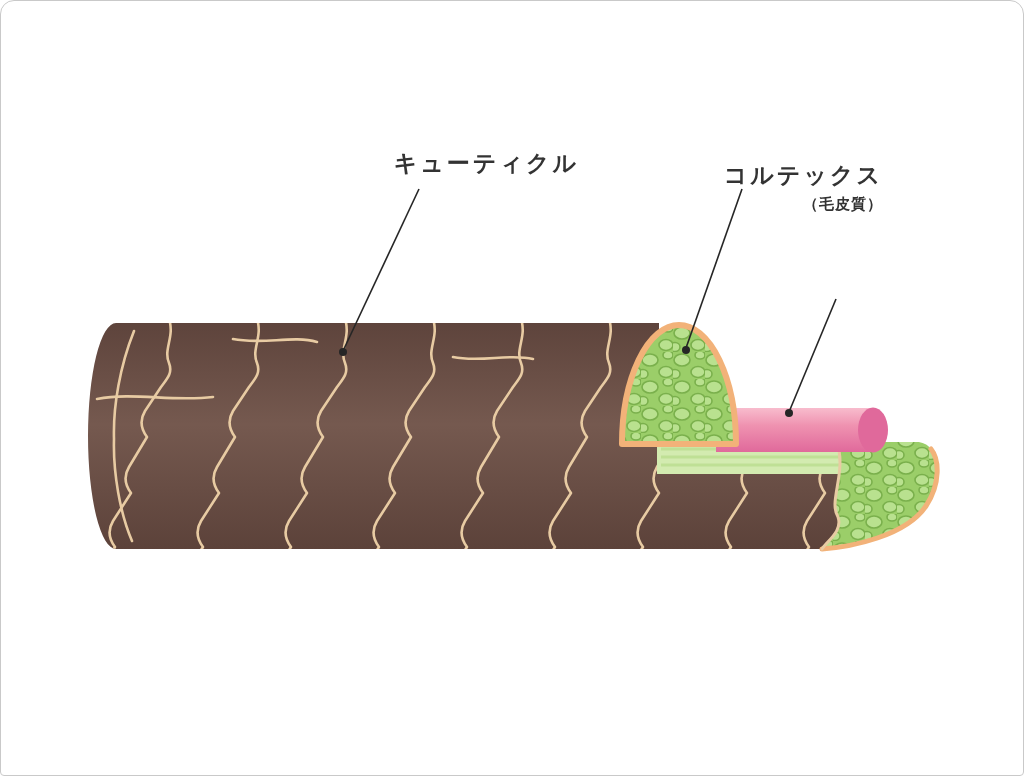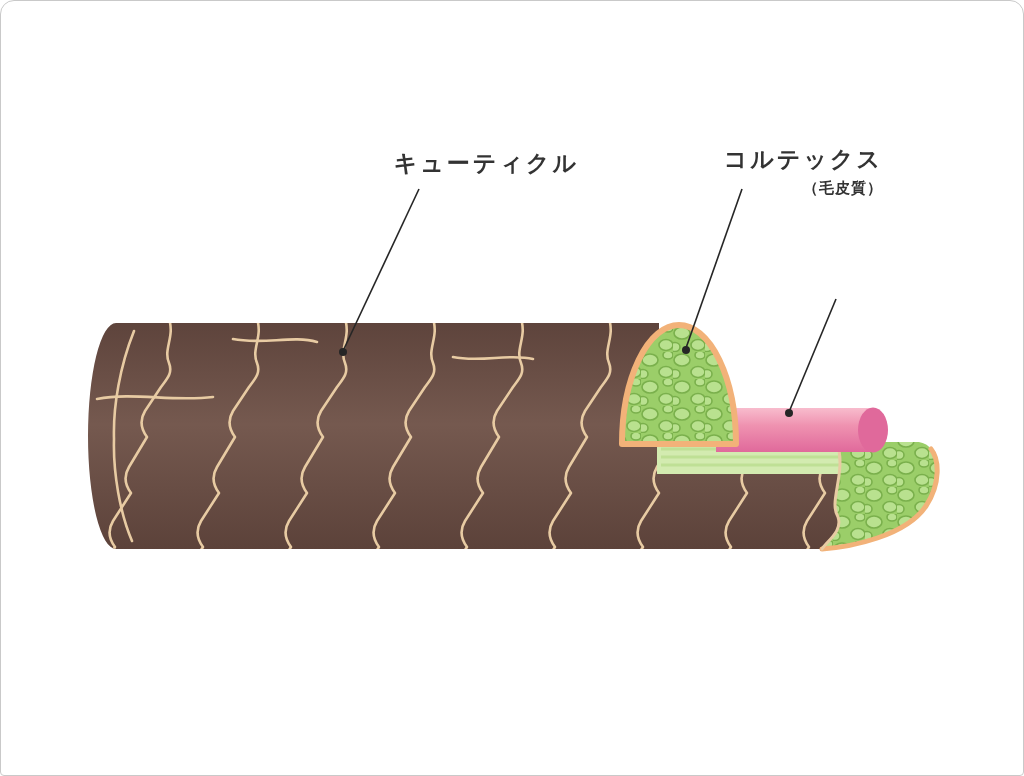--- a/index.html
+++ b/index.html
@@ -134,19 +134,19 @@
     <g>
       <line class="leader" x1="835" y1="298" x2="788" y2="411"></line>
       <circle class="leader-dot" cx="788" cy="412" r="4"></circle>
     </g>
   </svg>
 
   <div class="label" style="right:444px; top:150px;">
     <div class="label-main">キューティクル</div>
   </div>
 
-  <div class="label" style="right:140px; top:146px;margin-left:16px;">
+  <div class="label" style="right:140px; top:162px;margin-left:16px;">
     <div class="label-main">コルテックス</div>
     <div class="label-sub">（毛皮質）</div>
   </div>
 
 
 </div>
 
 </body></html>

